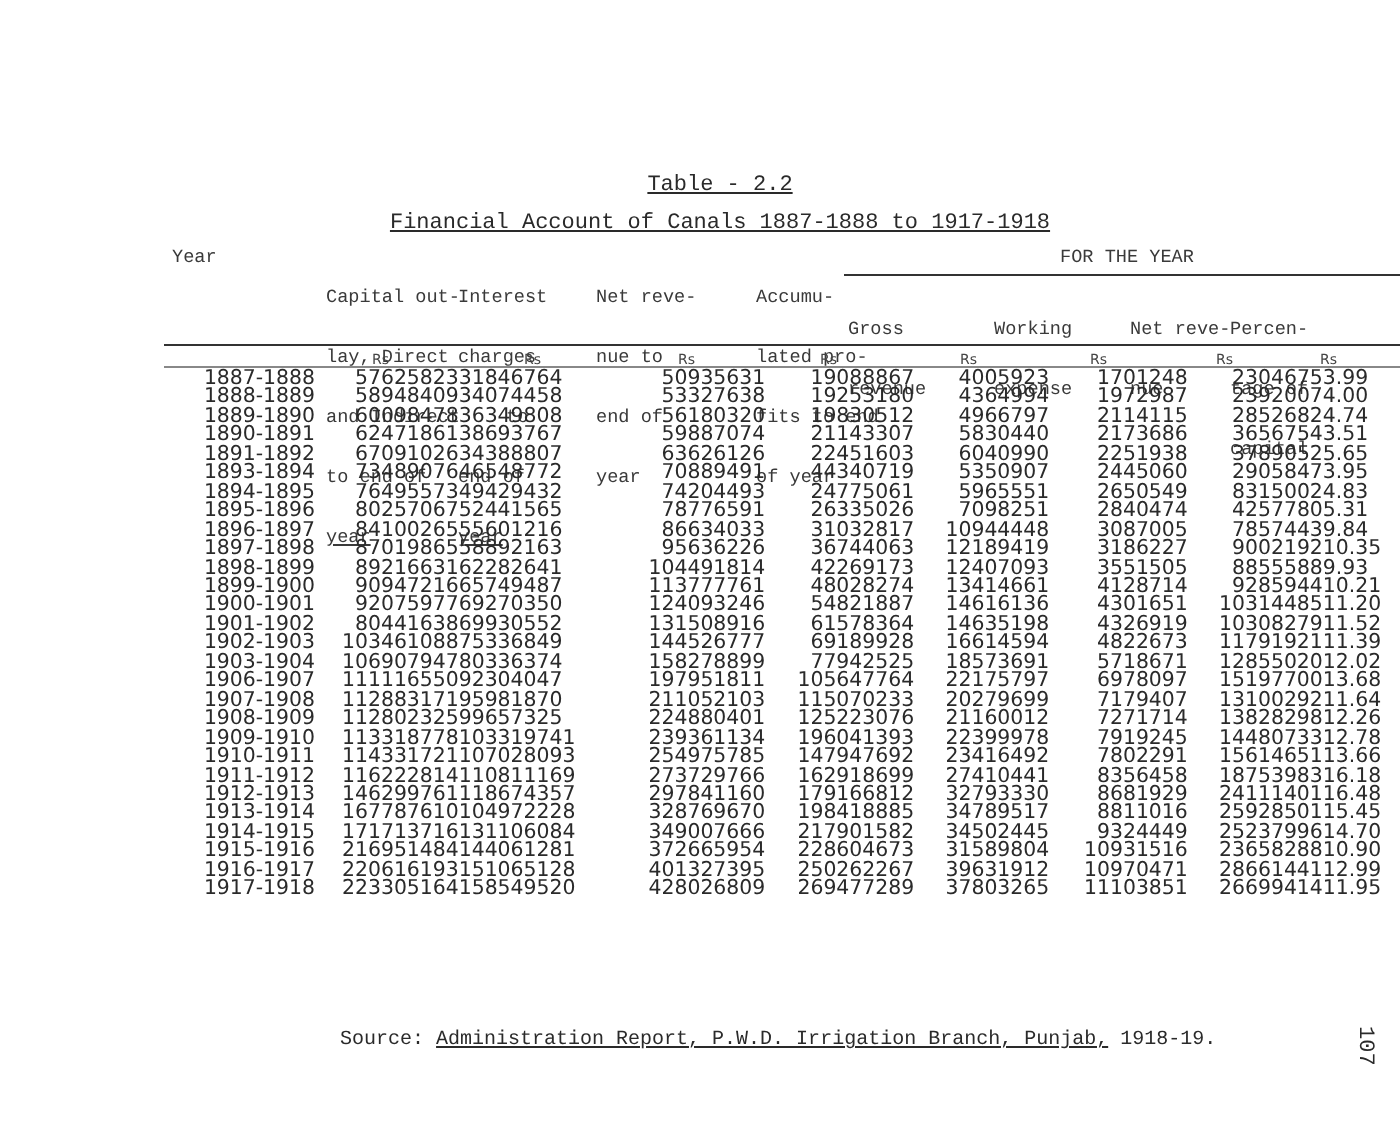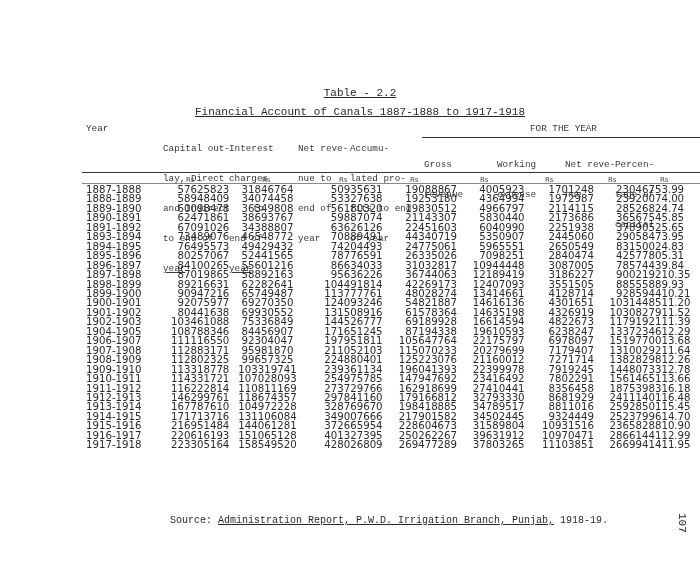--- a/index.html
+++ b/index.html
@@ -9,23 +9,23 @@
   .title { position: absolute; left: 0; width: 700px; text-align: center; font-size: 11px; }
   .t1 { top: 87px; left: 10px; }
   .t1 span { text-decoration: underline; }
   .t2 { top: 106px; left: 10px; }
   .t2 span { text-decoration: underline; }
   .hdr { position: absolute; font-size: 9.3px; line-height: 10px; white-space: pre; color: #3a3a3a; }
   .rule { position: absolute; border-top: 1px solid #333; height: 0; }
   .rs { position: absolute; top: 176px; font-size: 7px; color: #444; }
   table.body { position: absolute; left: 86px; top: 185px; border-collapse: collapse; font-size: 10.2px; color: #2a2a2a; }
   table.body td { padding: 0; height: 9.45px; line-height: 9.45px; white-space: nowrap; }
-  .c0 { width: 74px; }
+  .c0 { width: 74px; text-align: right; }
   .c1 { width: 74px; text-align: right; }
-  .c2 { width: 79px; text-align: center; }
+  .c2 { width: 79px; text-align: left; }
   .c3 { width: 80px; text-align: right; }
   .c4 { width: 77px; text-align: right; }
   .c5 { width: 70px; text-align: right; }
   .c6 { width: 72px; text-align: right; margin-top: 13px; }
   .c7 { width: 70px; text-align: right; }
   .c8 { width: 40px; }
   .source { position: absolute; left: 170px; top: 515px; font-size: 10px; text-align: center; }
   .source .u { text-decoration: underline; }
   .pageno { position: absolute; left: 688px; top: 513px; font-size: 11px; transform: rotate(90deg); transform-origin: left top; }
 </style>
@@ -53,21 +53,21 @@
   <div style="text-decoration:underline">year</div>
 </div>
 
 <div class="hdr mono" style="left:298px; top:124px;">
   <div>Net reve-</div>
   <div>nue to</div>
   <div>end of</div>
   <div>year</div>
 </div>
 
-<div class="hdr mono" style="left:350px; top:124px;">
+<div class="hdr mono" style="left:378px; top:124px;">
   <div>Accumu-</div>
   <div>lated pro-</div>
   <div>fits to end</div>
   <div>of year</div>
 </div>
 
 <div class="hdr mono" style="left:530px; top:124px;">FOR THE YEAR</div>
 <div class="rule" style="left:422px; top:137px; width:278px;"></div>
 
 <div class="hdr mono" style="left:424px; top:140px;">
@@ -137,21 +137,21 @@
       </tr>
       <tr>
         <td class="c0">1890-1891</td>
         <td class="c1">62471861</td>
         <td class="c2">38693767</td>
         <td class="c3">59887074</td>
         <td class="c4">21143307</td>
         <td class="c5">5830440</td>
         <td class="c6">2173686</td>
         <td class="c7">3656754</td>
-        <td class="c8">5.85</td>
+        <td class="c8">3.51</td>
       </tr>
       <tr>
         <td class="c0">1891-1892</td>
         <td class="c1">67091026</td>
         <td class="c2">34388807</td>
         <td class="c3">63626126</td>
         <td class="c4">22451603</td>
         <td class="c5">6040990</td>
         <td class="c6">2251938</td>
         <td class="c7">3789052</td>
@@ -261,29 +261,29 @@
         <td class="c1">103461088</td>
         <td class="c2">75336849</td>
         <td class="c3">144526777</td>
         <td class="c4">69189928</td>
         <td class="c5">16614594</td>
         <td class="c6">4822673</td>
         <td class="c7">11791921</td>
         <td class="c8">11.39</td>
       </tr>
       <tr>
-        <td class="c0">1904-1905</td>
-        <td class="c1">108788346</td>
-        <td class="c2">84456907</td>
-        <td class="c3">171651245</td>
-        <td class="c4">87194338</td>
-        <td class="c5">19610593</td>
-        <td class="c6">6238247</td>
-        <td class="c7">13372346</td>
-        <td class="c8">12.29</td>
+        <td class="c0">1903-1904</td>
+        <td class="c1">106907947</td>
+        <td class="c2">80336374</td>
+        <td class="c3">158278899</td>
+        <td class="c4">77942525</td>
+        <td class="c5">18573691</td>
+        <td class="c6">5718671</td>
+        <td class="c7">12855020</td>
+        <td class="c8">12.02</td>
       </tr>
       <tr>
         <td class="c0">1906-1907</td>
         <td class="c1">111116550</td>
         <td class="c2">92304047</td>
         <td class="c3">197951811</td>
         <td class="c4">105647764</td>
         <td class="c5">22175797</td>
         <td class="c6">6978097</td>
         <td class="c7">15197700</td>

